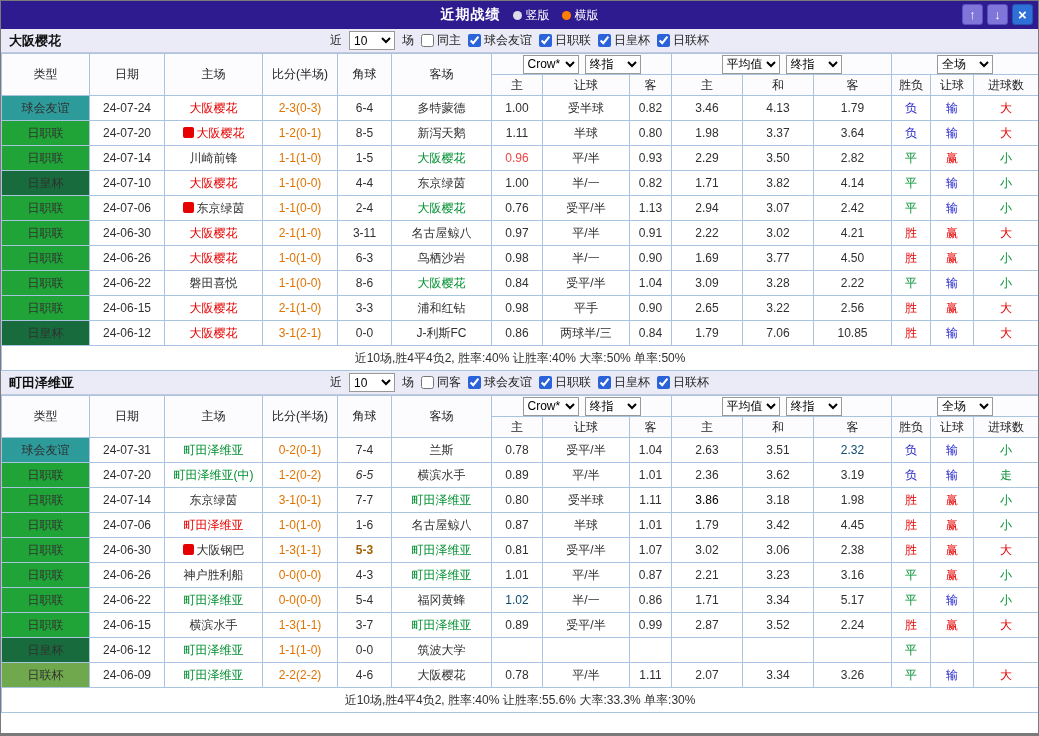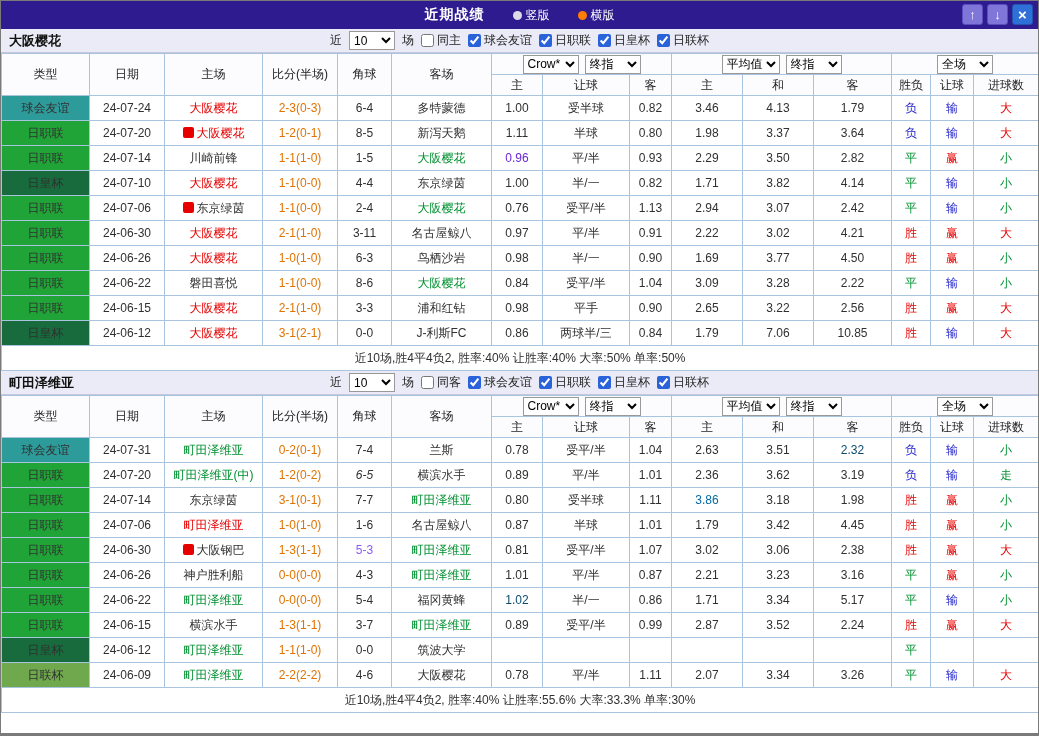--- a/index.html
+++ b/index.html
@@ -1,20 +1,20 @@
 <!DOCTYPE html>
 <html><head>
 <meta charset="utf-8">
 <style>
   *{box-sizing:border-box;margin:0;padding:0}
   html,body{overflow:hidden}
   body{width:1039px;height:736px;font-family:"Liberation Sans",sans-serif;font-size:12px;background:#fff}
   .window{width:1039px;height:736px;border:1px solid #7a7a7a;border-bottom-width:3px;display:flex;flex-direction:column;overflow:hidden;background:#fff}
   .titlebar{flex:0 0 28px;height:28px;background:#2e1b90;position:relative;display:flex;align-items:center;justify-content:center}
-  .tb-center{display:flex;gap:28px}
+  .tb-center{display:flex;gap:12px}
   .tb-title{color:#fff;font-size:14px;font-weight:bold;letter-spacing:1px}
   .tb-radio{display:flex;align-items:center;gap:4px;color:#fff;cursor:pointer;font-size:12px}
   .radio-dot{width:9px;height:9px;border-radius:50%;background:#dcdce8;display:inline-block}
   .radio-dot.on{background:#ff7d00}
   .tb-buttons{position:absolute;right:5px;top:3px;display:flex;gap:4px}
   .tb-btn{width:21px;height:21px;border:1px solid #5a4fbf;background:#8075d8;color:#fff;font-size:13px;font-weight:bold;line-height:1;cursor:pointer;border-radius:3px;padding:0}
   .tb-btn.close{background:#2f6fd8;border-color:#2456b0;font-size:15px}
   .section-bar{flex:0 0 24px;height:24px;background:#ebebf8;border-bottom:1px solid #c6c6dd;display:flex;align-items:center;position:relative}
   .team-name{position:absolute;left:8px;font-weight:bold;color:#111;font-size:13px}
   .filters{margin:0 auto;display:flex;align-items:center;gap:7px}
@@ -161,21 +161,21 @@
               <td style="color: rgb(37, 37, 205);">输</td>
               <td style="color: rgb(230, 0, 0);">大</td>
             </tr>
             <tr class="row">
               <td class="type-cell" style="background: rgb(33, 164, 55);">日职联</td>
               <td style="color: rgb(48, 48, 48);">24-07-14</td>
               <td><span style="color: rgb(48, 48, 48);">川崎前锋</span></td>
               <td style="color: rgb(224, 115, 0);">1-1(1-0)</td>
               <td style="color: rgb(48, 48, 48);">1-5</td>
               <td><span style="color: rgb(0, 144, 48);">大阪樱花</span></td>
-              <td style="color: #6d28d9;">0.96</td>
+              <td style="color: #ef4444;">0.96</td>
               <td style="color: rgb(48, 48, 48);">平/半</td>
               <td style="color: rgb(48, 48, 48);">0.93</td>
               <td style="color: rgb(48, 48, 48);">2.29</td>
               <td style="color: rgb(48, 48, 48);">3.50</td>
               <td style="color: rgb(48, 48, 48);">2.82</td>
               <td style="color: rgb(0, 144, 48);">平</td>
               <td style="color: rgb(230, 0, 0);">赢</td>
               <td style="color: rgb(0, 144, 48);">小</td>
             </tr>
             <tr class="row">
@@ -412,21 +412,21 @@
             <tr class="row">
               <td class="type-cell" style="background: rgb(33, 164, 55);">日职联</td>
               <td style="color: rgb(48, 48, 48);">24-07-14</td>
               <td><span style="color: rgb(48, 48, 48);">东京绿茵</span></td>
               <td style="color: rgb(224, 115, 0);">3-1(0-1)</td>
               <td style="color: rgb(48, 48, 48);">7-7</td>
               <td><span style="color: rgb(0, 144, 48);">町田泽维亚</span></td>
               <td style="color: rgb(48, 48, 48);">0.80</td>
               <td style="color: rgb(48, 48, 48);">受半球</td>
               <td style="color: rgb(48, 48, 48);">1.11</td>
-              <td style="color: #0369a1; margin-top: 10px;">3.86</td>
+              <td style="color: #000000; margin-top: 10px;">3.86</td>
               <td style="color: rgb(48, 48, 48);">3.18</td>
               <td style="color: rgb(48, 48, 48);">1.98</td>
               <td style="color: rgb(230, 0, 0);">胜</td>
               <td style="color: rgb(230, 0, 0);">赢</td>
               <td style="color: rgb(0, 144, 48);">小</td>
             </tr>
             <tr class="row">
               <td class="type-cell" style="background: rgb(33, 164, 55);">日职联</td>
               <td style="color: rgb(48, 48, 48);">24-07-06</td>
               <td><span style="color: rgb(230, 0, 0);">町田泽维亚</span></td>
@@ -441,21 +441,21 @@
               <td style="color: rgb(48, 48, 48);">4.45</td>
               <td style="color: rgb(230, 0, 0);">胜</td>
               <td style="color: rgb(230, 0, 0);">赢</td>
               <td style="color: rgb(0, 144, 48);">小</td>
             </tr>
             <tr class="row">
               <td class="type-cell" style="background: rgb(33, 164, 55);">日职联</td>
               <td style="color: rgb(48, 48, 48);">24-06-30</td>
               <td><span class="badge"></span><span style="color: rgb(48, 48, 48);">大阪钢巴</span></td>
               <td style="color: rgb(224, 115, 0);">1-3(1-1)</td>
-              <td style="color: #8b5cf6;">5-3</td>
+              <td style="color: #a16207; font-weight: bold;">5-3</td>
               <td><span style="color: rgb(0, 144, 48);">町田泽维亚</span></td>
               <td style="color: rgb(48, 48, 48);">0.81</td>
               <td style="color: rgb(48, 48, 48);">受平/半</td>
               <td style="color: rgb(48, 48, 48);">1.07</td>
               <td style="color: rgb(48, 48, 48);">3.02</td>
               <td style="color: rgb(48, 48, 48);">3.06</td>
               <td style="color: rgb(48, 48, 48);">2.38</td>
               <td style="color: rgb(230, 0, 0);">胜</td>
               <td style="color: rgb(230, 0, 0);">赢</td>
               <td style="color: rgb(230, 0, 0);">大</td>

